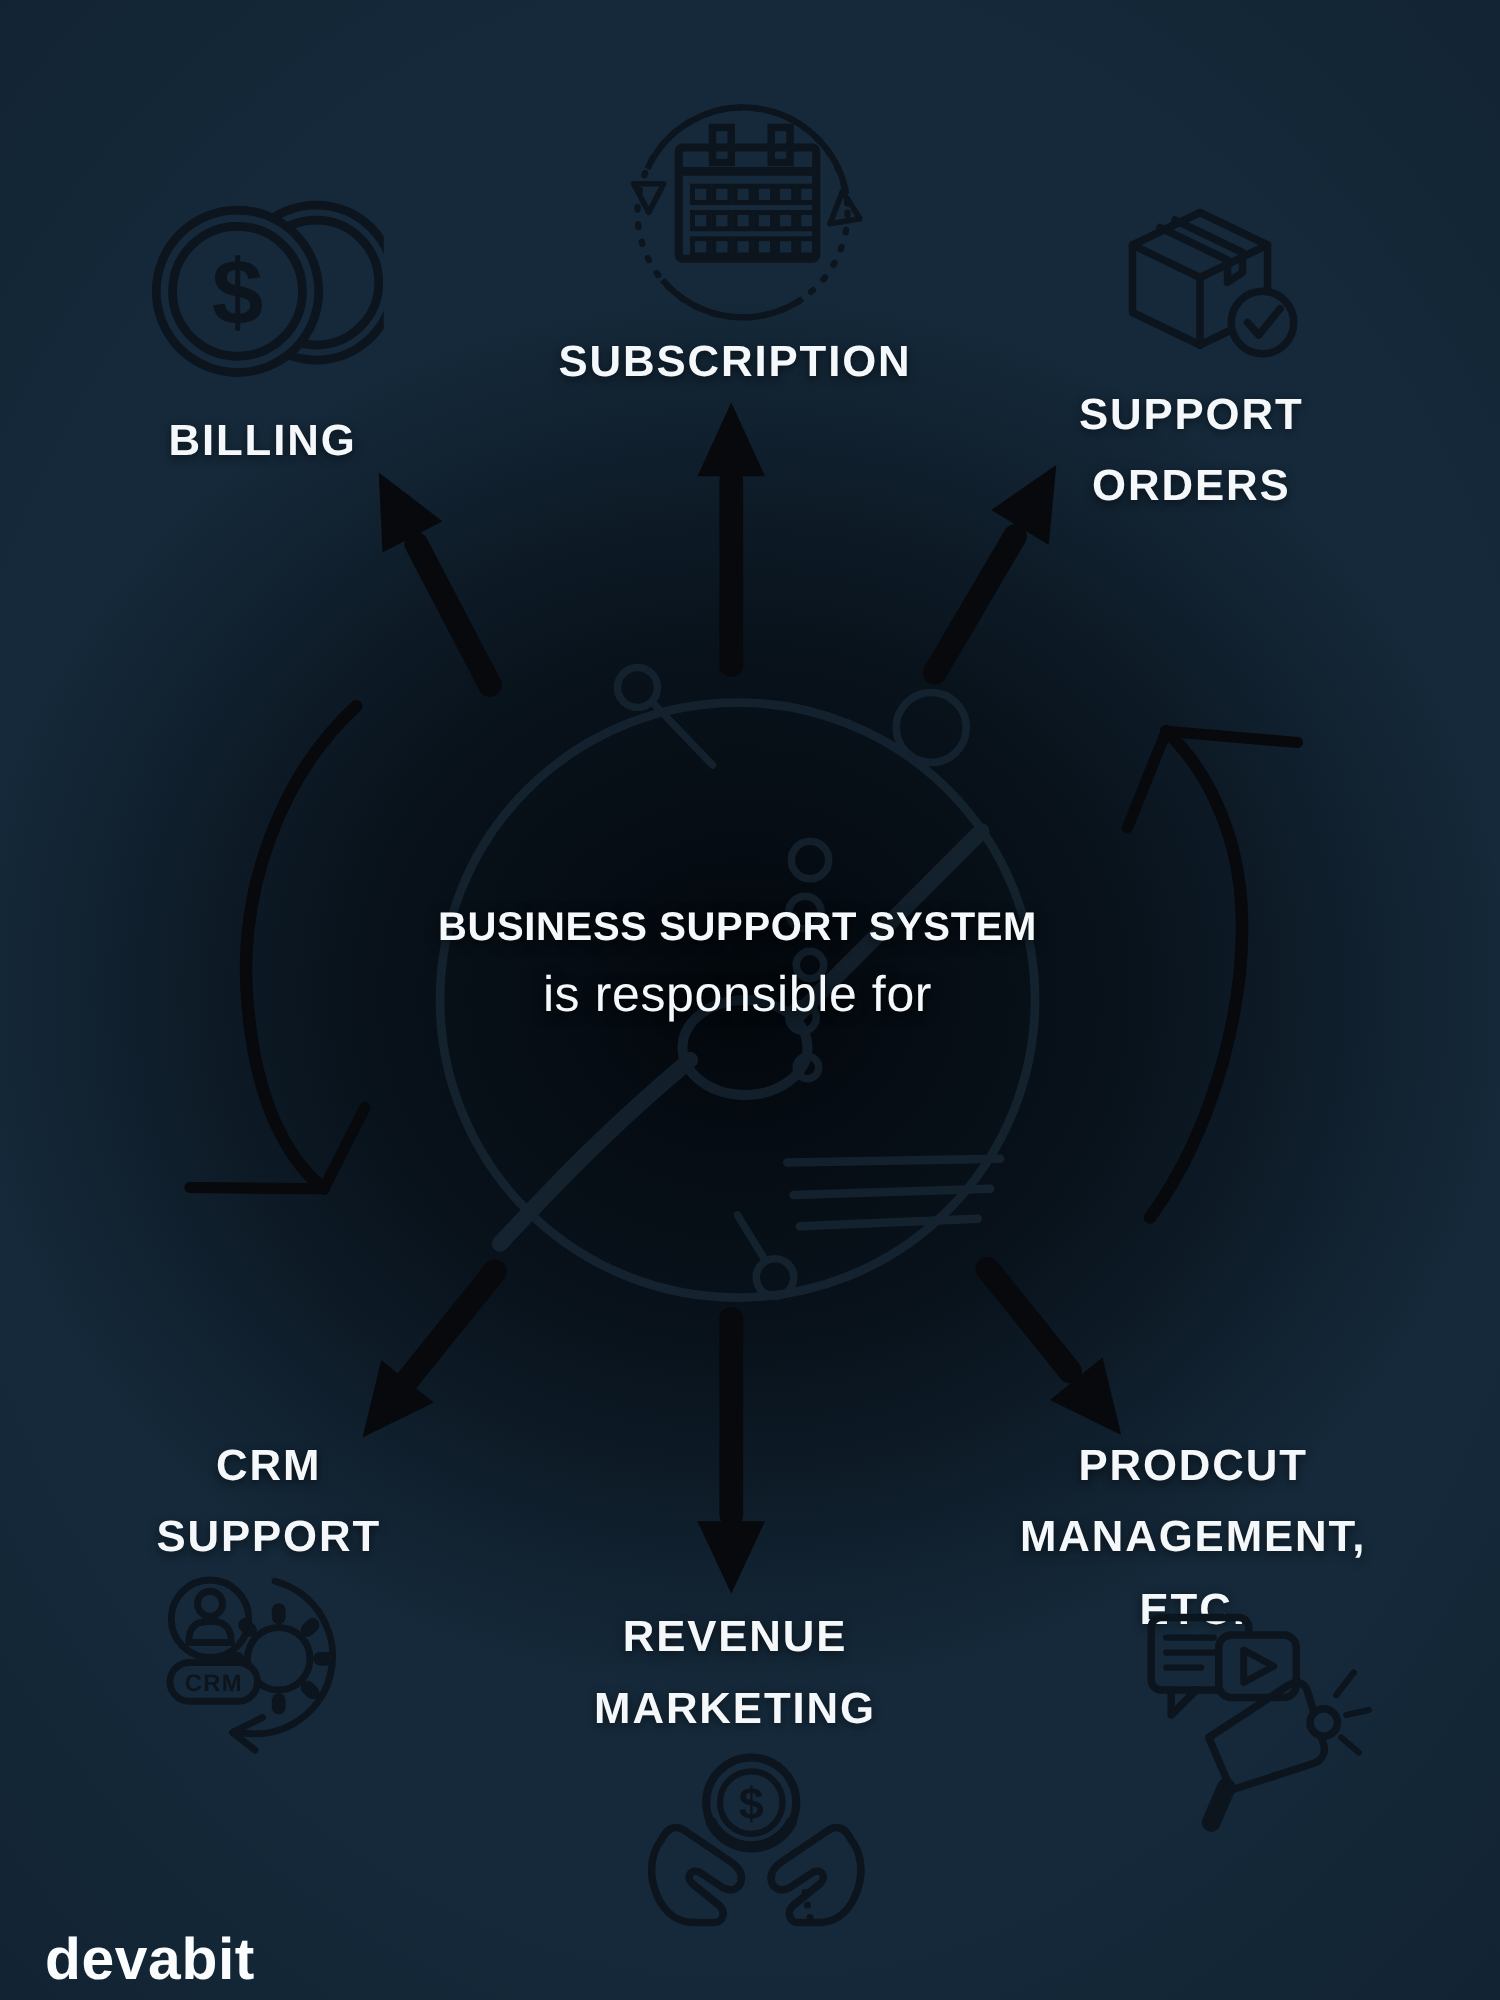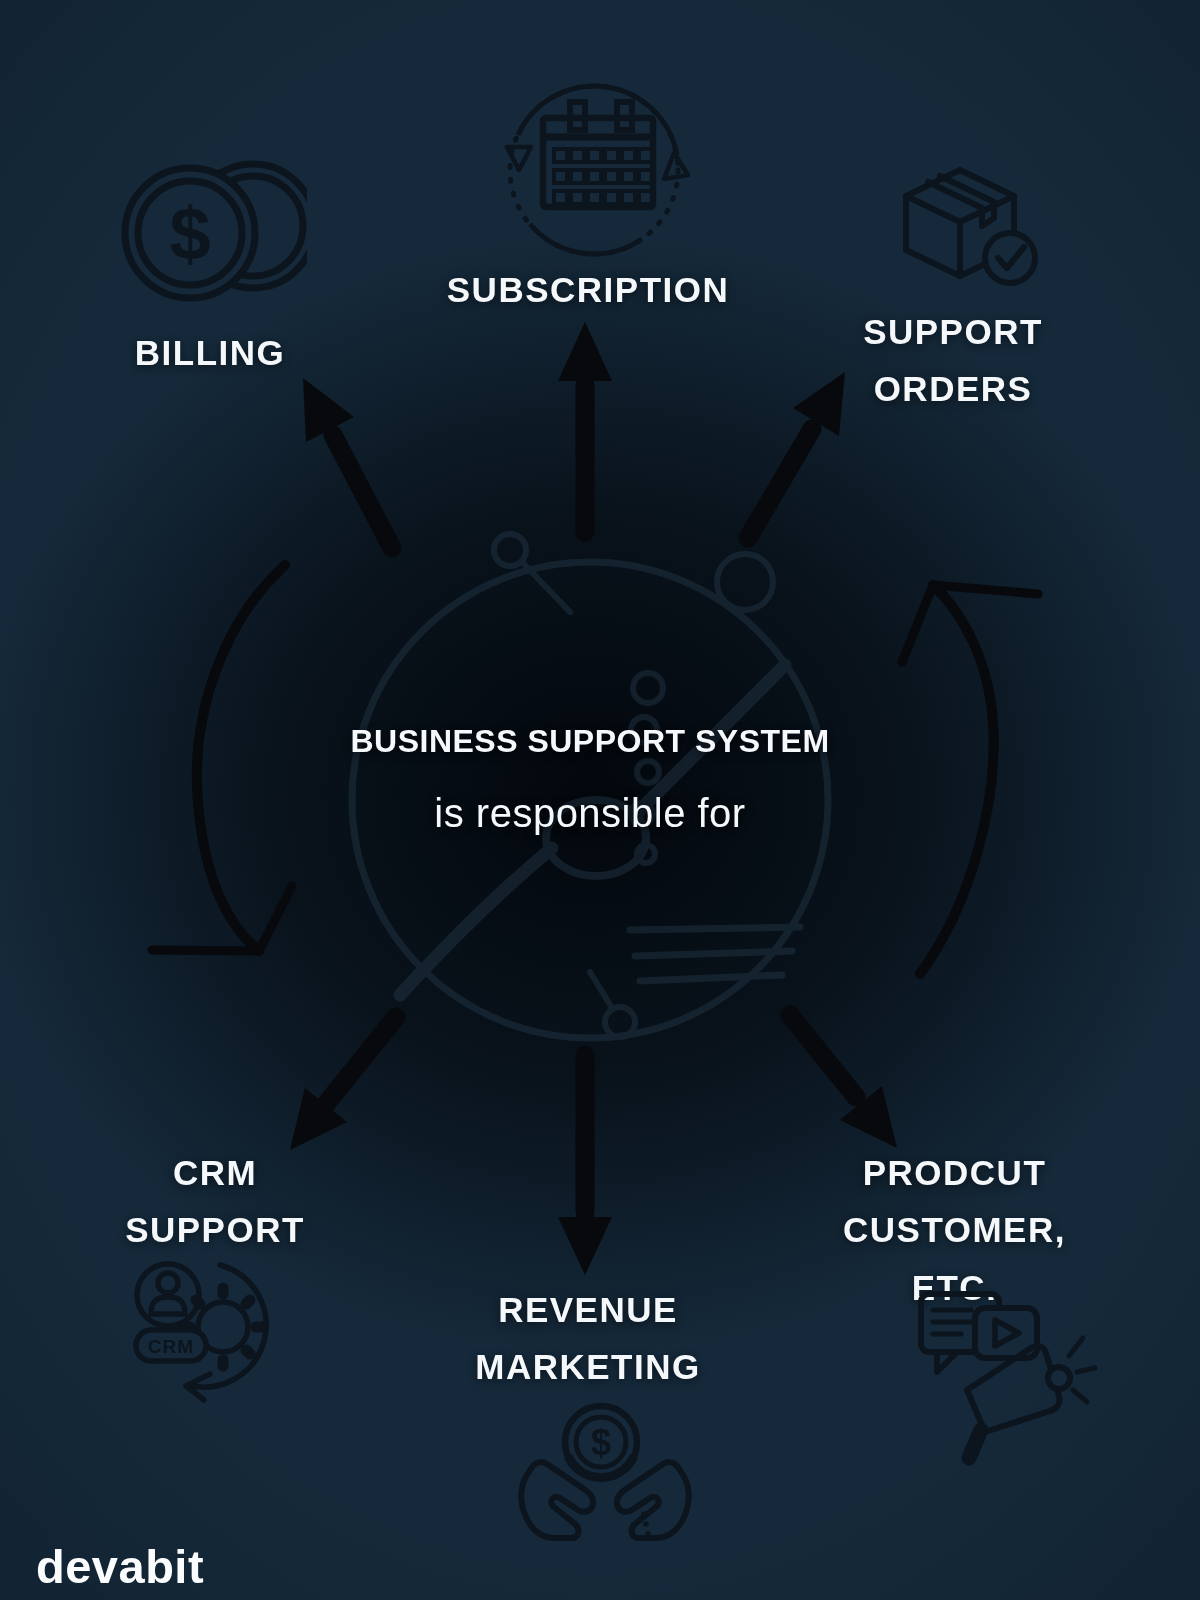--- a/index.html
+++ b/index.html
@@ -16,21 +16,21 @@
   .node-label{
     position:absolute;text-align:center;color:#F5F8FA;font-weight:700;
     font-size:35px;line-height:1.64;letter-spacing:1.5px;
     text-shadow:0 2px 8px rgba(0,0,0,0.55);
   }
   .center-text{
     position:absolute;left:160px;top:723px;width:860px;text-align:center;color:#F6F9FB;
     text-shadow:0 2px 10px rgba(0,0,0,0.7);
   }
   .center-title{font-size:32px;font-weight:700;letter-spacing:0.5px;}
-  .center-subtitle{font-size:40px;font-weight:400;margin-top:31px;letter-spacing:0.5px;}
+  .center-subtitle{font-size:40px;font-weight:400;margin-top:14px;letter-spacing:0.5px;}
   .brand{
     position:absolute;left:36px;top:1516px;font-size:47px;font-weight:700;
     color:#FAFCFD;letter-spacing:0.5px;margin-top:23px;
   }
   .center-art{
     position:absolute;left:240px;top:430px;width:700px;height:740px;
   }
   .icon-stroke{stroke:#0C141D;fill:none;}
 </style>
 </head>
@@ -214,21 +214,21 @@
       <g fill="#0C141D" stroke="none">
         <circle cx="139" cy="124" r="2.8"></circle>
         <circle cx="141" cy="134" r="2.8"></circle>
         <circle cx="143" cy="144" r="2.8"></circle>
       </g>
     </g>
   </svg>
 
   <div class="node-label" style="left:802px;top:1144px;width:305px;">
     <div>PRODCUT</div>
-    <div>CUSTOMER,</div>
+    <div>MANAGEMENT,</div>
     <div>ETC.</div>
   </div>
   <svg class="abs" style="left:893px;top:1272px;" width="205" height="200" viewBox="0 0 205 200">
     <g class="icon-stroke" stroke-linecap="round" stroke-linejoin="round">
       <rect x="28" y="22" width="78" height="58" rx="8" stroke-width="6"></rect>
       <path d="M 44,80 L 44,100 L 64,80" stroke-width="6"></path>
       <g stroke-width="5">
         <line x1="40" y1="38" x2="78" y2="38"></line>
         <line x1="40" y1="50" x2="78" y2="50"></line>
         <line x1="40" y1="62" x2="68" y2="62"></line>

